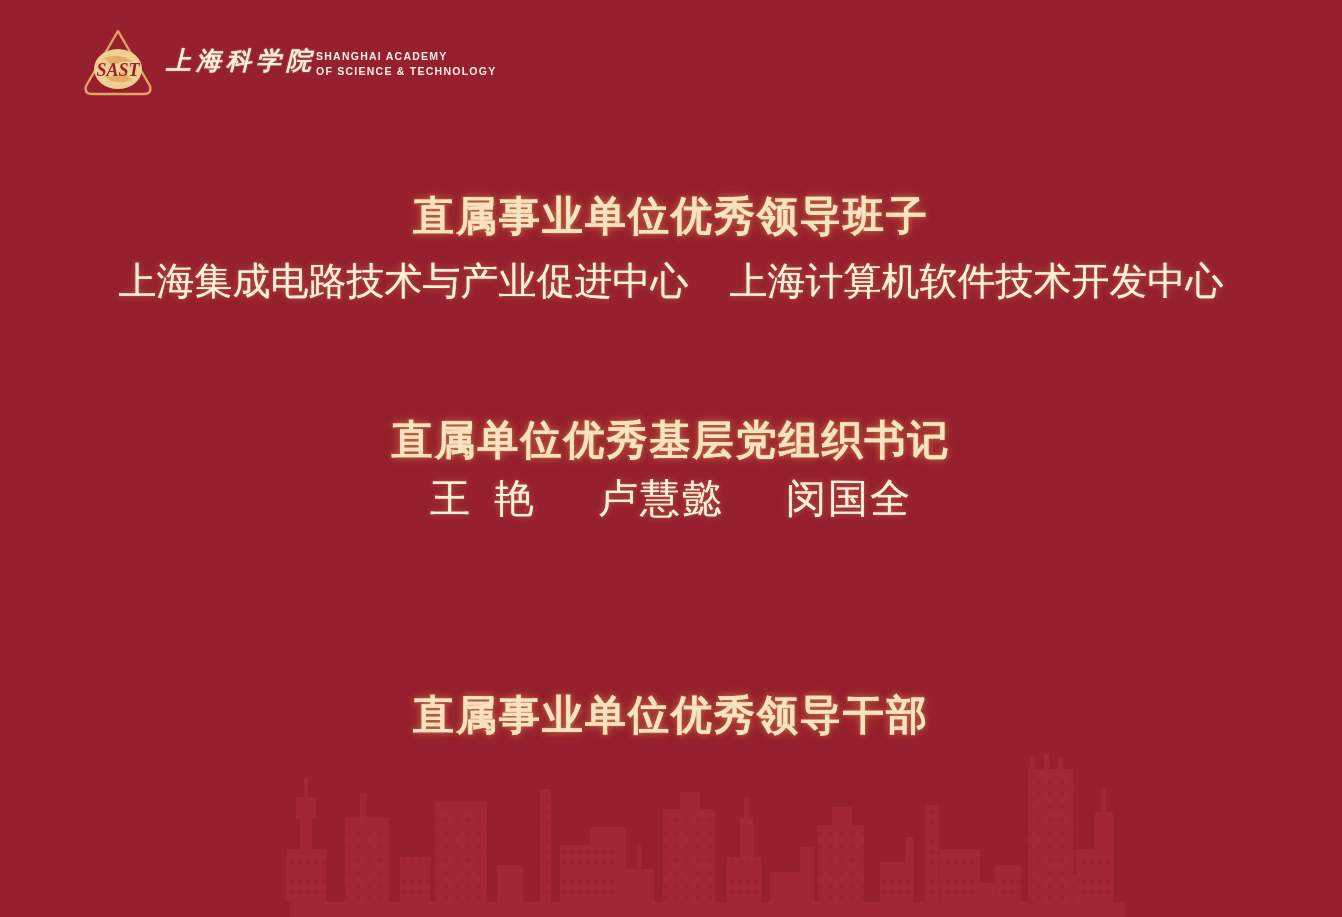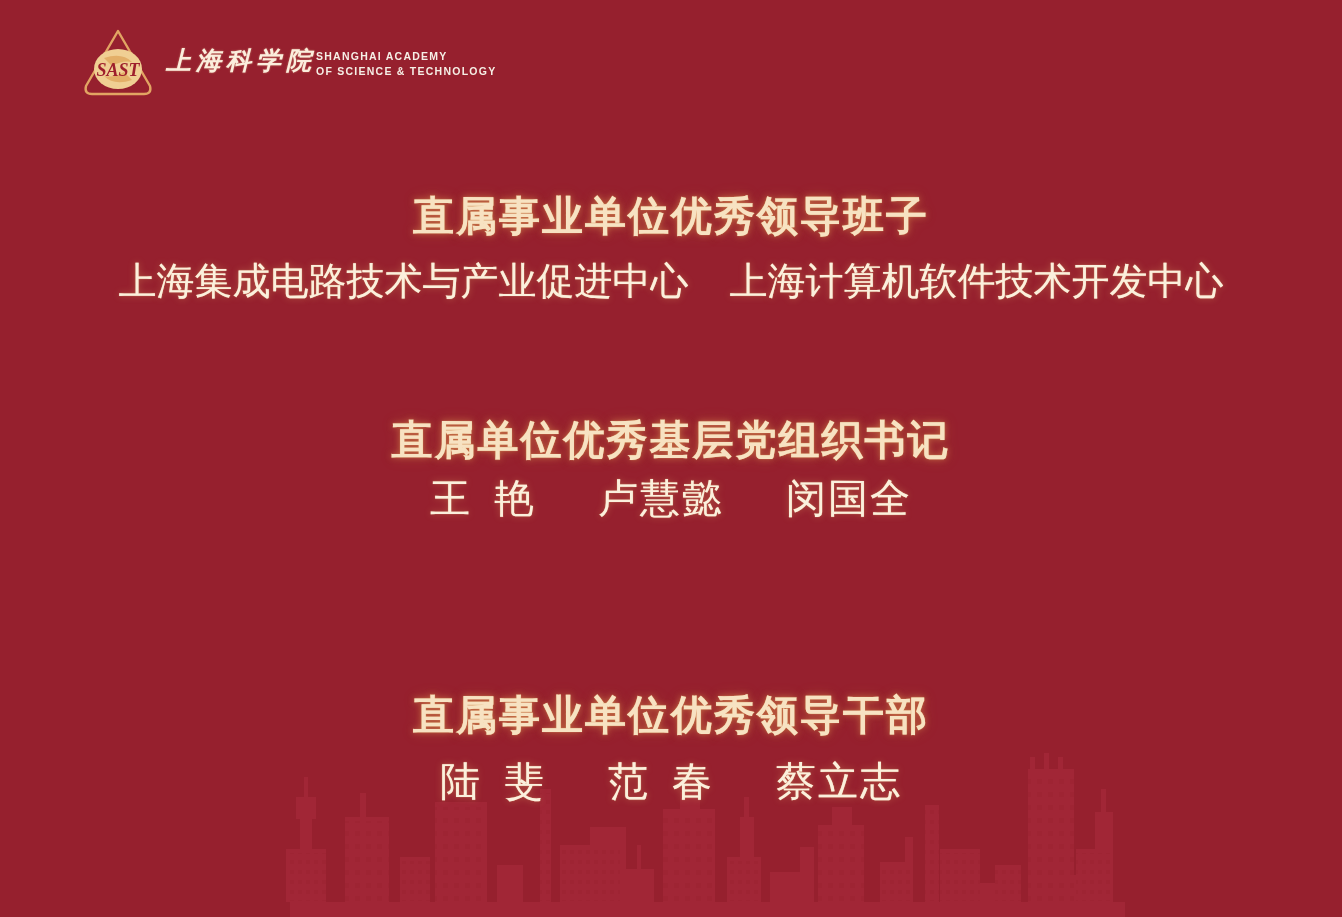--- a/index.html
+++ b/index.html
@@ -251,19 +251,16 @@
 
     <div class="award-group g2">
       <div class="award-title">直属单位优秀基层党组织书记</div>
       <div class="names">
         <span class="person spaced"><span>王</span><span class="gap"></span><span>艳</span></span><span class="person">卢慧懿</span><span class="person">闵国全</span>
       </div>
     </div>
 
     <div class="award-group g3">
       <div class="award-title">直属事业单位优秀领导干部</div>
-      <div class="names">
-        <span class="person spaced"><span>陆</span><span class="gap"></span><span>斐</span></span><span class="person spaced"><span>范</span><span class="gap"></span><span>春</span></span><span class="person">蔡立志</span>
-      </div>
     </div>
 
   </div>
 </div>
 
 </body></html>

